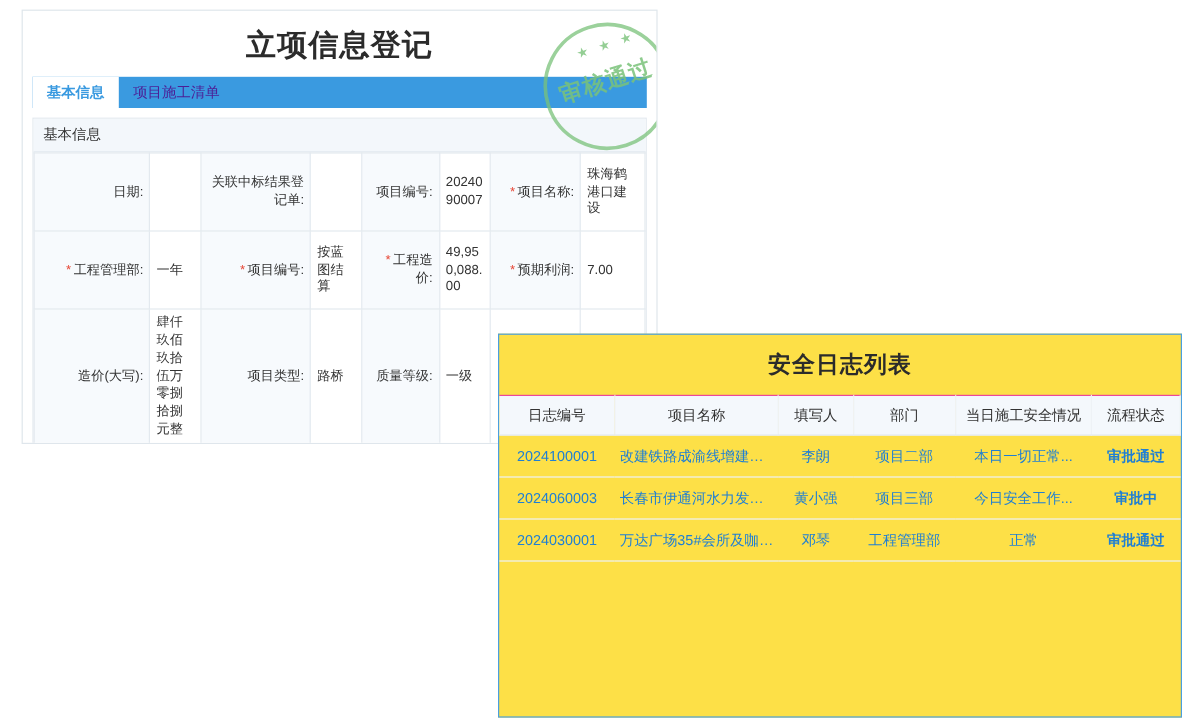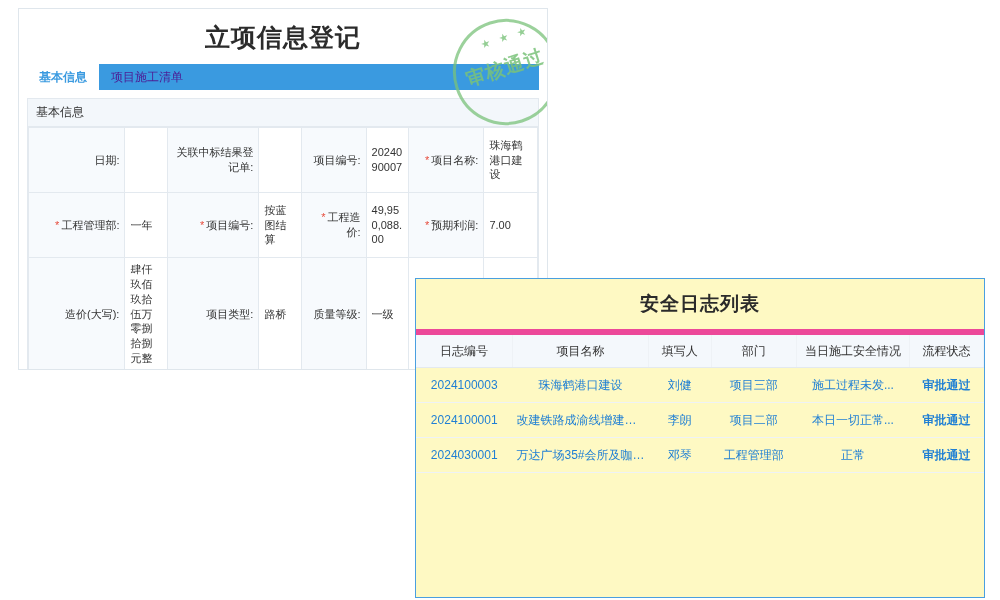--- a/index.html
+++ b/index.html
@@ -144,21 +144,21 @@
     letter-spacing: 3px;
   }
 
   
   .panel-list {
     position: absolute;
     left: 415px;
     top: 278px;
     width: 570px;
     height: 320px;
-    background: #fef9c3;
+    background: #fde047;
     border: 1px solid #4a9fe0;
     box-sizing: border-box;
     overflow: hidden;
   }
   .list-title {
     text-align: center;
     font-size: 19px;
     font-weight: bold;
     color: #2b2b2b;
     padding: 12px 0 12px 0;
@@ -167,21 +167,21 @@
   table.list-table {
     width: 100%;
     border-collapse: collapse;
     table-layout: fixed;
     font-size: 12px;
   }
   table.list-table th {
     background: #f4f8fc;
     color: #333;
     font-weight: normal;
-    border-top: 6px solid #ec4899;
+    border-top: 1px solid #ec4899;
     border-bottom: 1px solid #e3e9ef;
     border-right: 1px solid #eef2f6;
     height: 30px;
     text-align: center;
   }
   table.list-table td {
     border-bottom: 1px solid #eef2f6;
     height: 34px;
     text-align: center;
     color: #1f7fd4;
@@ -287,34 +287,34 @@
           <th>日志编号</th>
           <th>项目名称</th>
           <th>填写人</th>
           <th>部门</th>
           <th>当日施工安全情况</th>
           <th>流程状态</th>
         </tr>
       </thead>
       <tbody>
         <tr>
-          <td>2024100003</td>
-          <td>珠海鹤港口建设</td>
-          <td>刘健</td>
-          <td class="dept">项目三部</td>
-          <td class="cond">施工过程未发...</td>
-          <td class="status st-pass">审批通过</td>
-        </tr>
-        <tr>
           <td>2024100001</td>
           <td>改建铁路成渝线增建第...</td>
           <td>李朗</td>
           <td class="dept">项目二部</td>
           <td class="cond">本日一切正常...</td>
           <td class="status st-pass">审批通过</td>
+        </tr>
+        <tr>
+          <td>2024060003</td>
+          <td>长春市伊通河水力发电...</td>
+          <td>黄小强</td>
+          <td class="dept">项目三部</td>
+          <td class="cond">今日安全工作...</td>
+          <td class="status st-ing">审批中</td>
         </tr>
         <tr>
           <td>2024030001</td>
           <td>万达广场35#会所及咖啡...</td>
           <td>邓琴</td>
           <td class="dept">工程管理部</td>
           <td class="cond">正常</td>
           <td class="status st-pass">审批通过</td>
         </tr>
       </tbody>

